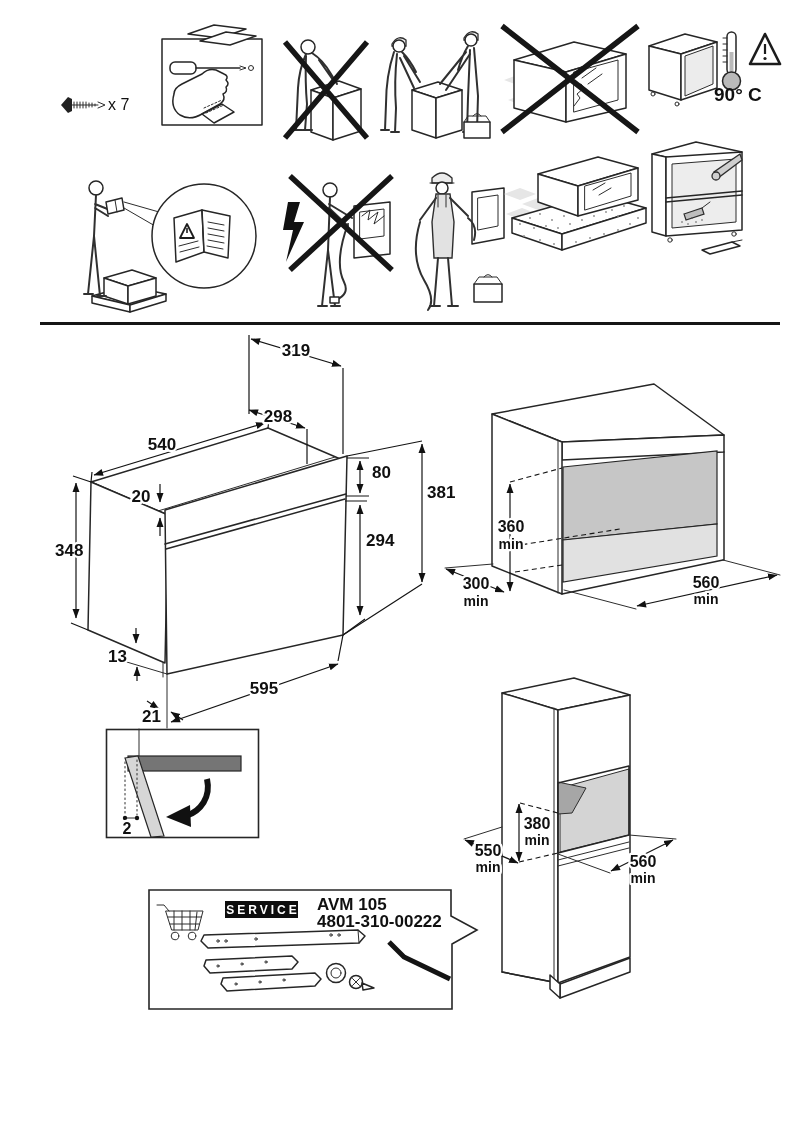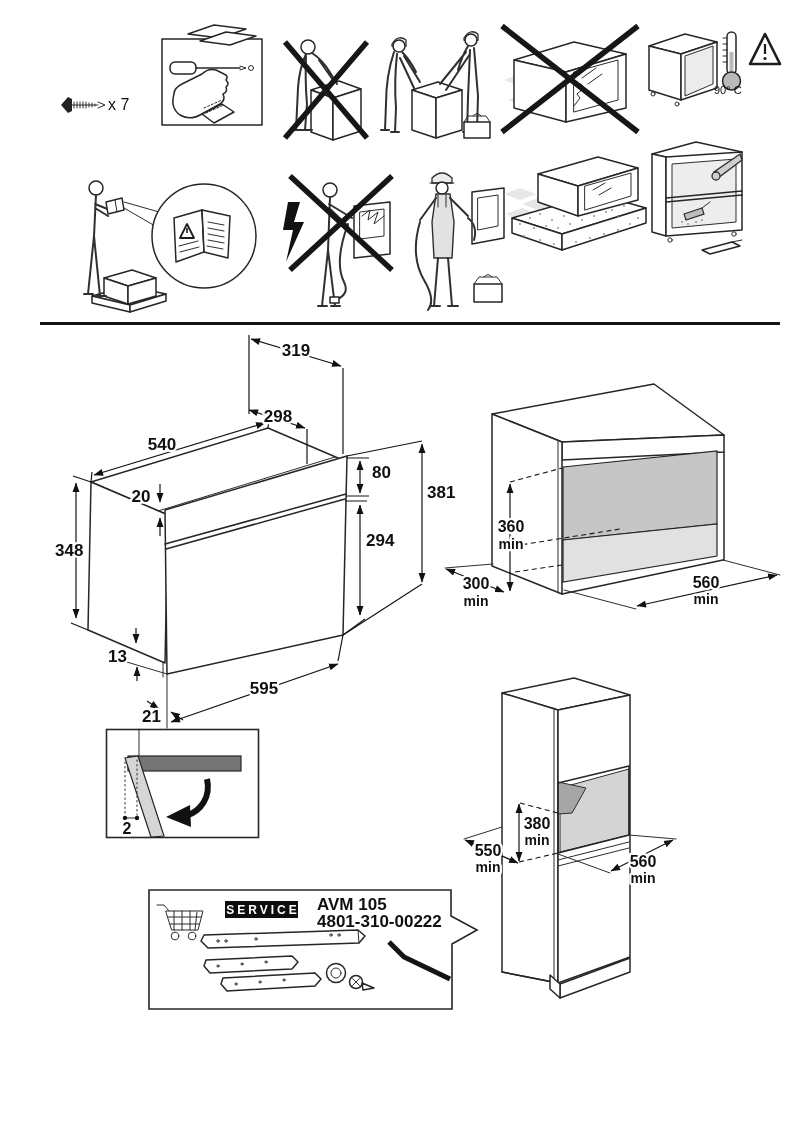--- a/index.html
+++ b/index.html
@@ -113,21 +113,21 @@
       <path class="ln1" d="M82,14 H86 M82,20 H86 M82,26 H86 M82,32 H86 M82,38 H86"></path>
       <rect x="88.5" y="28" width="4" height="22" fill="#b9b9b9" stroke="none"></rect>
       <circle cx="90.5" cy="57" r="9" fill="#b9b9b9" stroke="#262626" stroke-width="1.5"></circle>
     </g>
     <g>
       <path d="M124,10 L139,40 H109 Z" fill="none" stroke="#1c1c1c" stroke-width="2.6" stroke-linejoin="round"></path>
       <line x1="124" y1="20" x2="124" y2="30" stroke="#1c1c1c" stroke-width="2.2"></line>
       <circle cx="124" cy="34.5" r="1.6" fill="#1c1c1c"></circle>
     </g>
   </svg>
-  <div class="txt" style="left:714px;top:84px;font-size:11px;font-weight:normal">90° C</div>
+  <div class="txt" style="left:714px;top:84px;font-size:19px;font-weight:bold">90° C</div>
 
   <svg class="abs" style="left:70px;top:174px" width="186" height="140">
     <polygon points="22,122 58,112 96,120 60,131" class="fw"></polygon>
     <polygon points="22,122 60,131 60,138 22,129" class="fw"></polygon>
     <polygon points="60,131 96,120 96,127 60,138" class="fw"></polygon>
     <polygon points="34,104 62,96 86,104 58,112" class="fw"></polygon>
     <polygon points="34,104 58,112 58,130 34,122" class="fw"></polygon>
     <polygon points="58,112 86,104 86,122 58,130" class="fw"></polygon>
     <circle cx="26" cy="14" r="7" class="fw"></circle>
     <path class="pn" d="M26,21 L24,62 M25,30 L40,36 M25,34 L38,42 M24,62 L18,120 M24,62 L30,122 M14,120 h9 M27,122 h9"></path>

